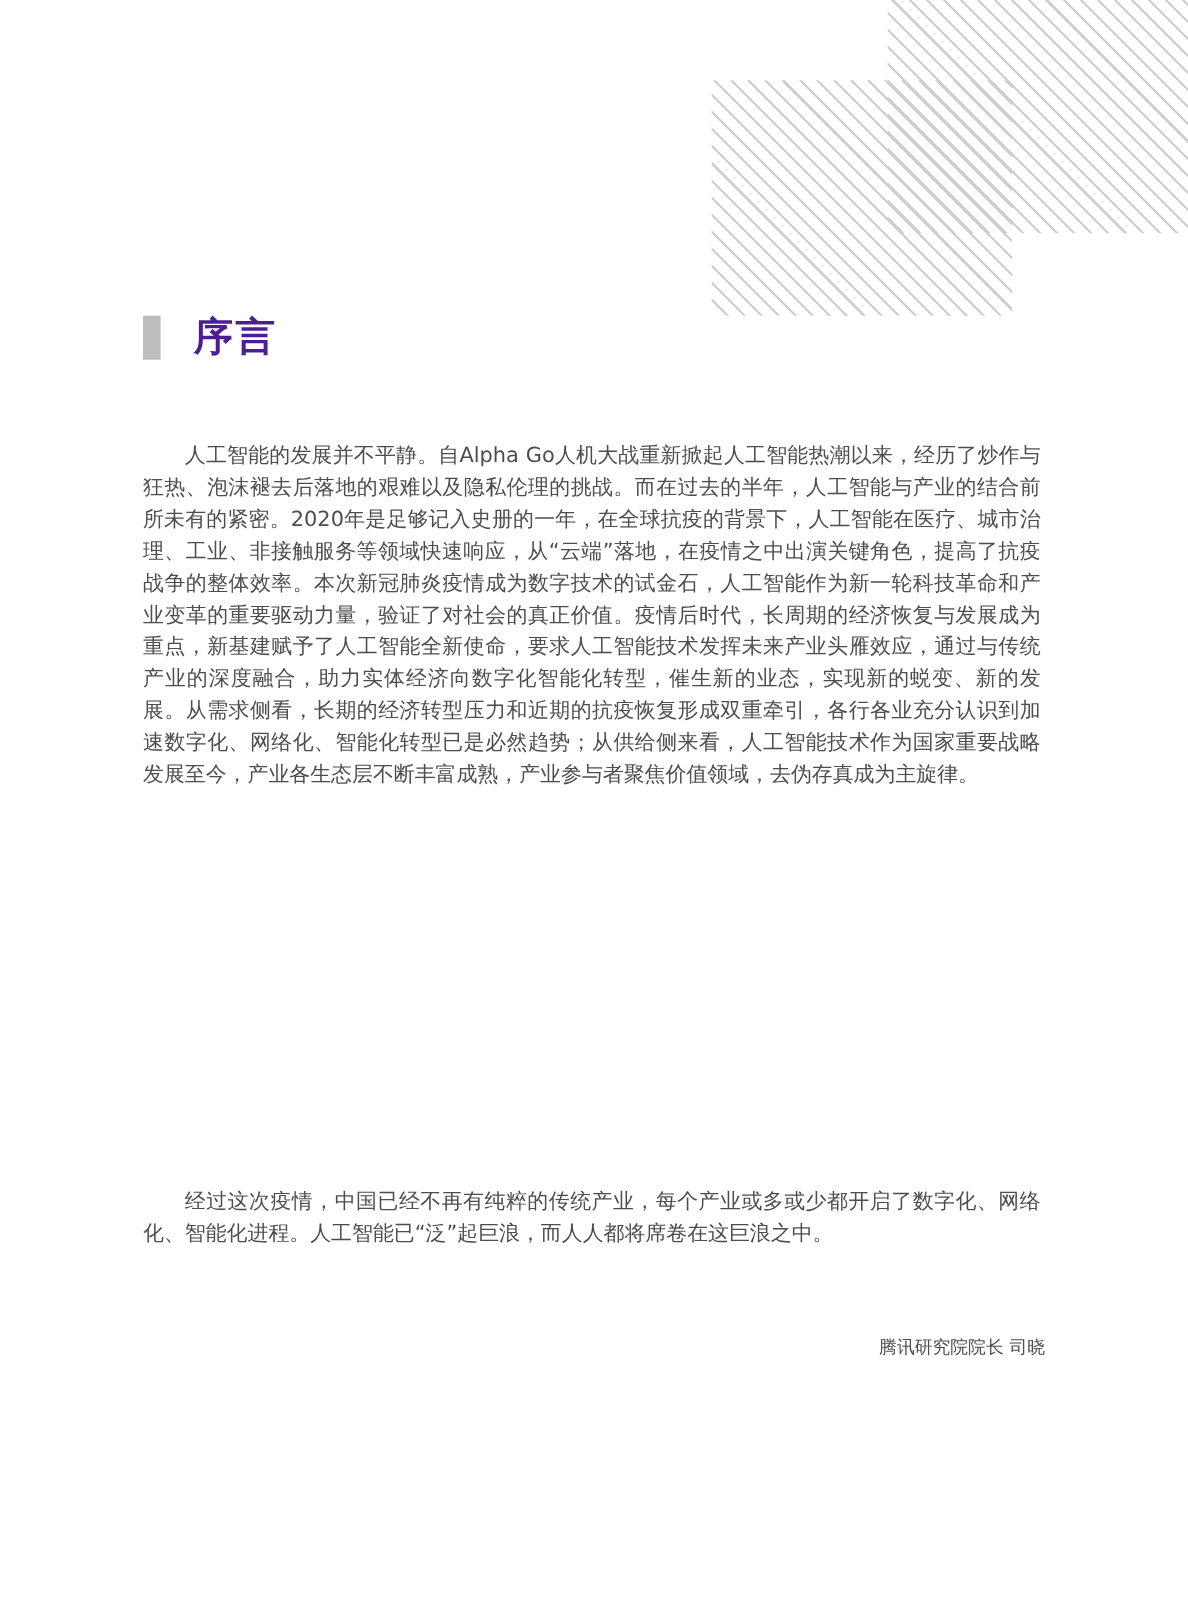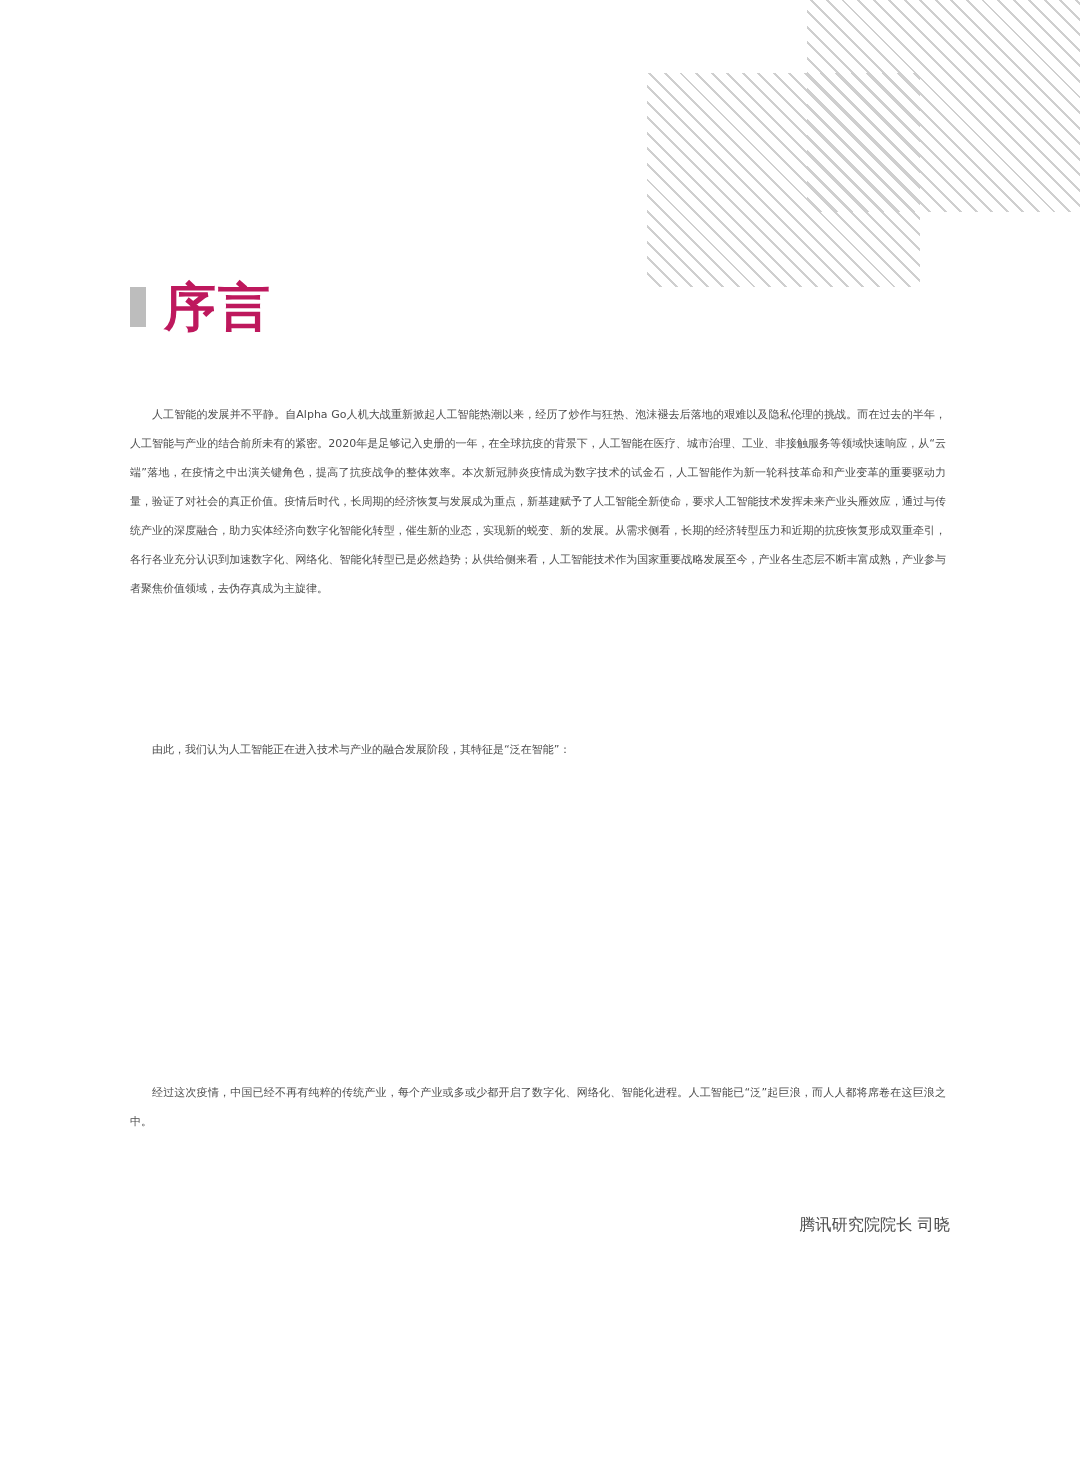--- a/index.html
+++ b/index.html
@@ -45,31 +45,32 @@
     display: flex;
     align-items: center;
   }
   .title-bar {
     width: 16px;
     height: 40px;
     background: #bdbdbd;
     margin-right: 18px;
   }
   .title-text {
-    font-size: 52px;
+    font-size: 36px;
     font-weight: bold;
-    color: #be185d;
+    color: #4c1d95;
     letter-spacing: 2px;
     line-height: 44px;
+    margin-left: 12px;
   }
   .body-text {
     position: absolute;
     left: 130px;
     width: 816px;
-    font-size: 11px;
+    font-size: 19px;
     line-height: 29px;
     color: #4d4d4d;
     text-align: justify;
     text-justify: inter-character;
   }
   .body-text p {
     margin: 0;
     text-indent: 2em;
   }
   .para1 { top: 400px; }
@@ -94,20 +95,19 @@
 <div class="title-wrap">
   <div class="title-bar"></div>
   <div class="title-text">序言</div>
 </div>
 
 <div class="body-text para1">
   <p>人工智能的发展并不平静。自Alpha Go人机大战重新掀起人工智能热潮以来，经历了炒作与狂热、泡沫褪去后落地的艰难以及隐私伦理的挑战。而在过去的半年，人工智能与产业的结合前所未有的紧密。2020年是足够记入史册的一年，在全球抗疫的背景下，人工智能在医疗、城市治理、工业、非接触服务等领域快速响应，从“云端”落地，在疫情之中出演关键角色，提高了抗疫战争的整体效率。本次新冠肺炎疫情成为数字技术的试金石，人工智能作为新一轮科技革命和产业变革的重要驱动力量，验证了对社会的真正价值。疫情后时代，长周期的经济恢复与发展成为重点，新基建赋予了人工智能全新使命，要求人工智能技术发挥未来产业头雁效应，通过与传统产业的深度融合，助力实体经济向数字化智能化转型，催生新的业态，实现新的蜕变、新的发展。从需求侧看，长期的经济转型压力和近期的抗疫恢复形成双重牵引，各行各业充分认识到加速数字化、网络化、智能化转型已是必然趋势；从供给侧来看，人工智能技术作为国家重要战略发展至今，产业各生态层不断丰富成熟，产业参与者聚焦价值领域，去伪存真成为主旋律。</p>
 </div>
 
 <div class="body-text para2">
-  <p>由此，我们认为人工智能正在进入技术与产业的融合发展阶段，其特征是“泛在智能”：</p>
 </div>
 
 <div class="body-text para3">
   <p>经过这次疫情，中国已经不再有纯粹的传统产业，每个产业或多或少都开启了数字化、网络化、智能化进程。人工智能已“泛”起巨浪，而人人都将席卷在这巨浪之中。</p>
 </div>
 
 <div class="signature">腾讯研究院院长 司晓</div>
 
 </body></html>

